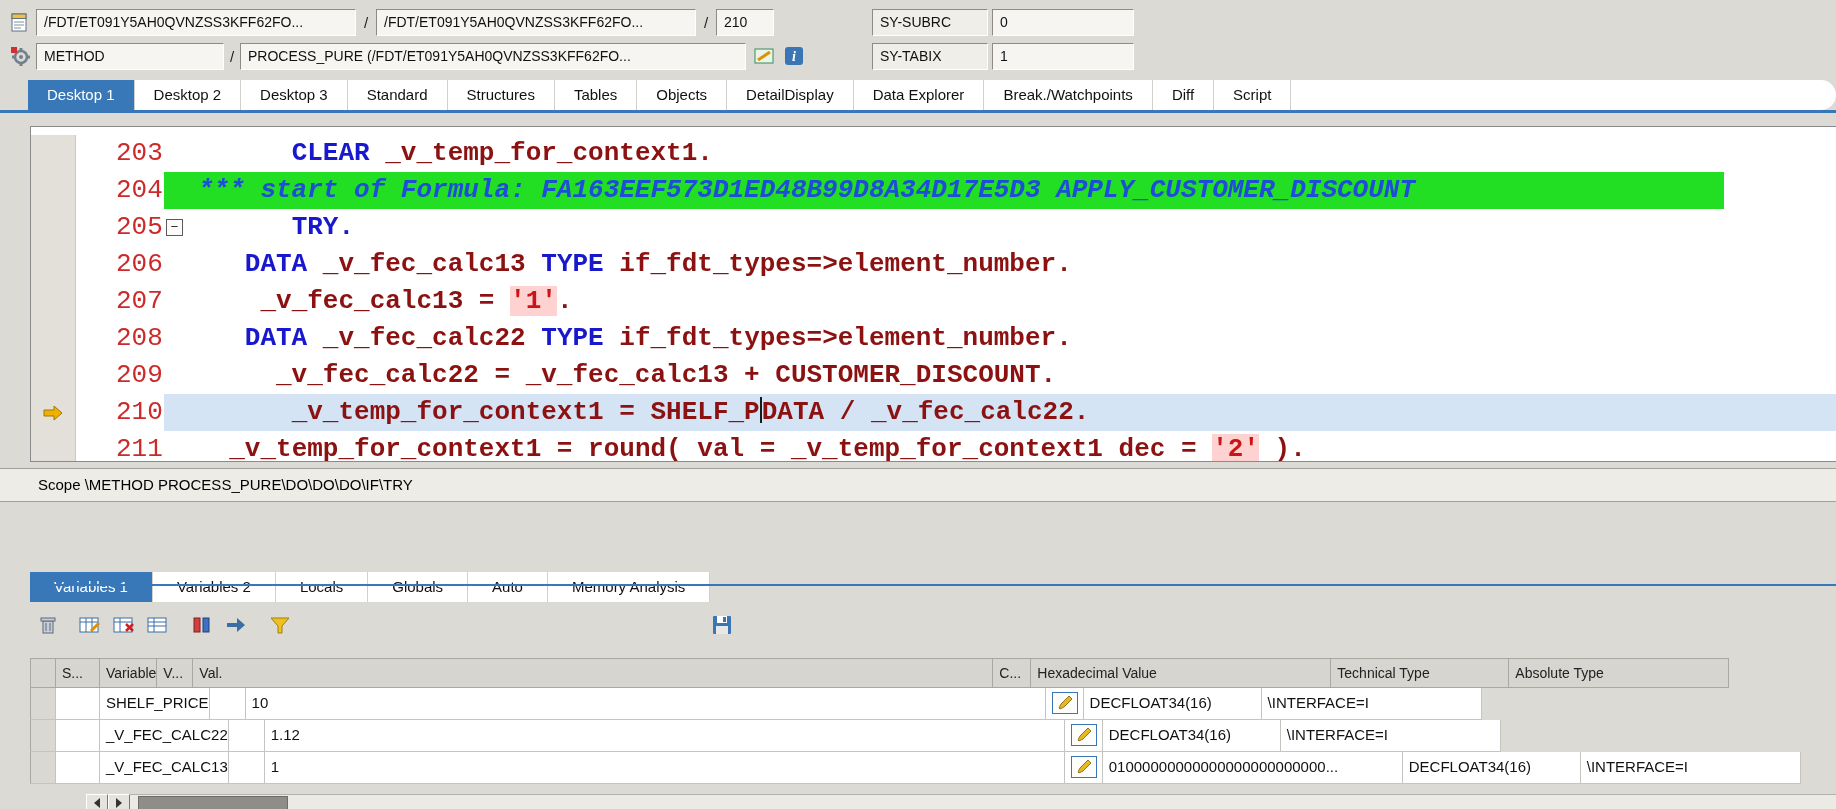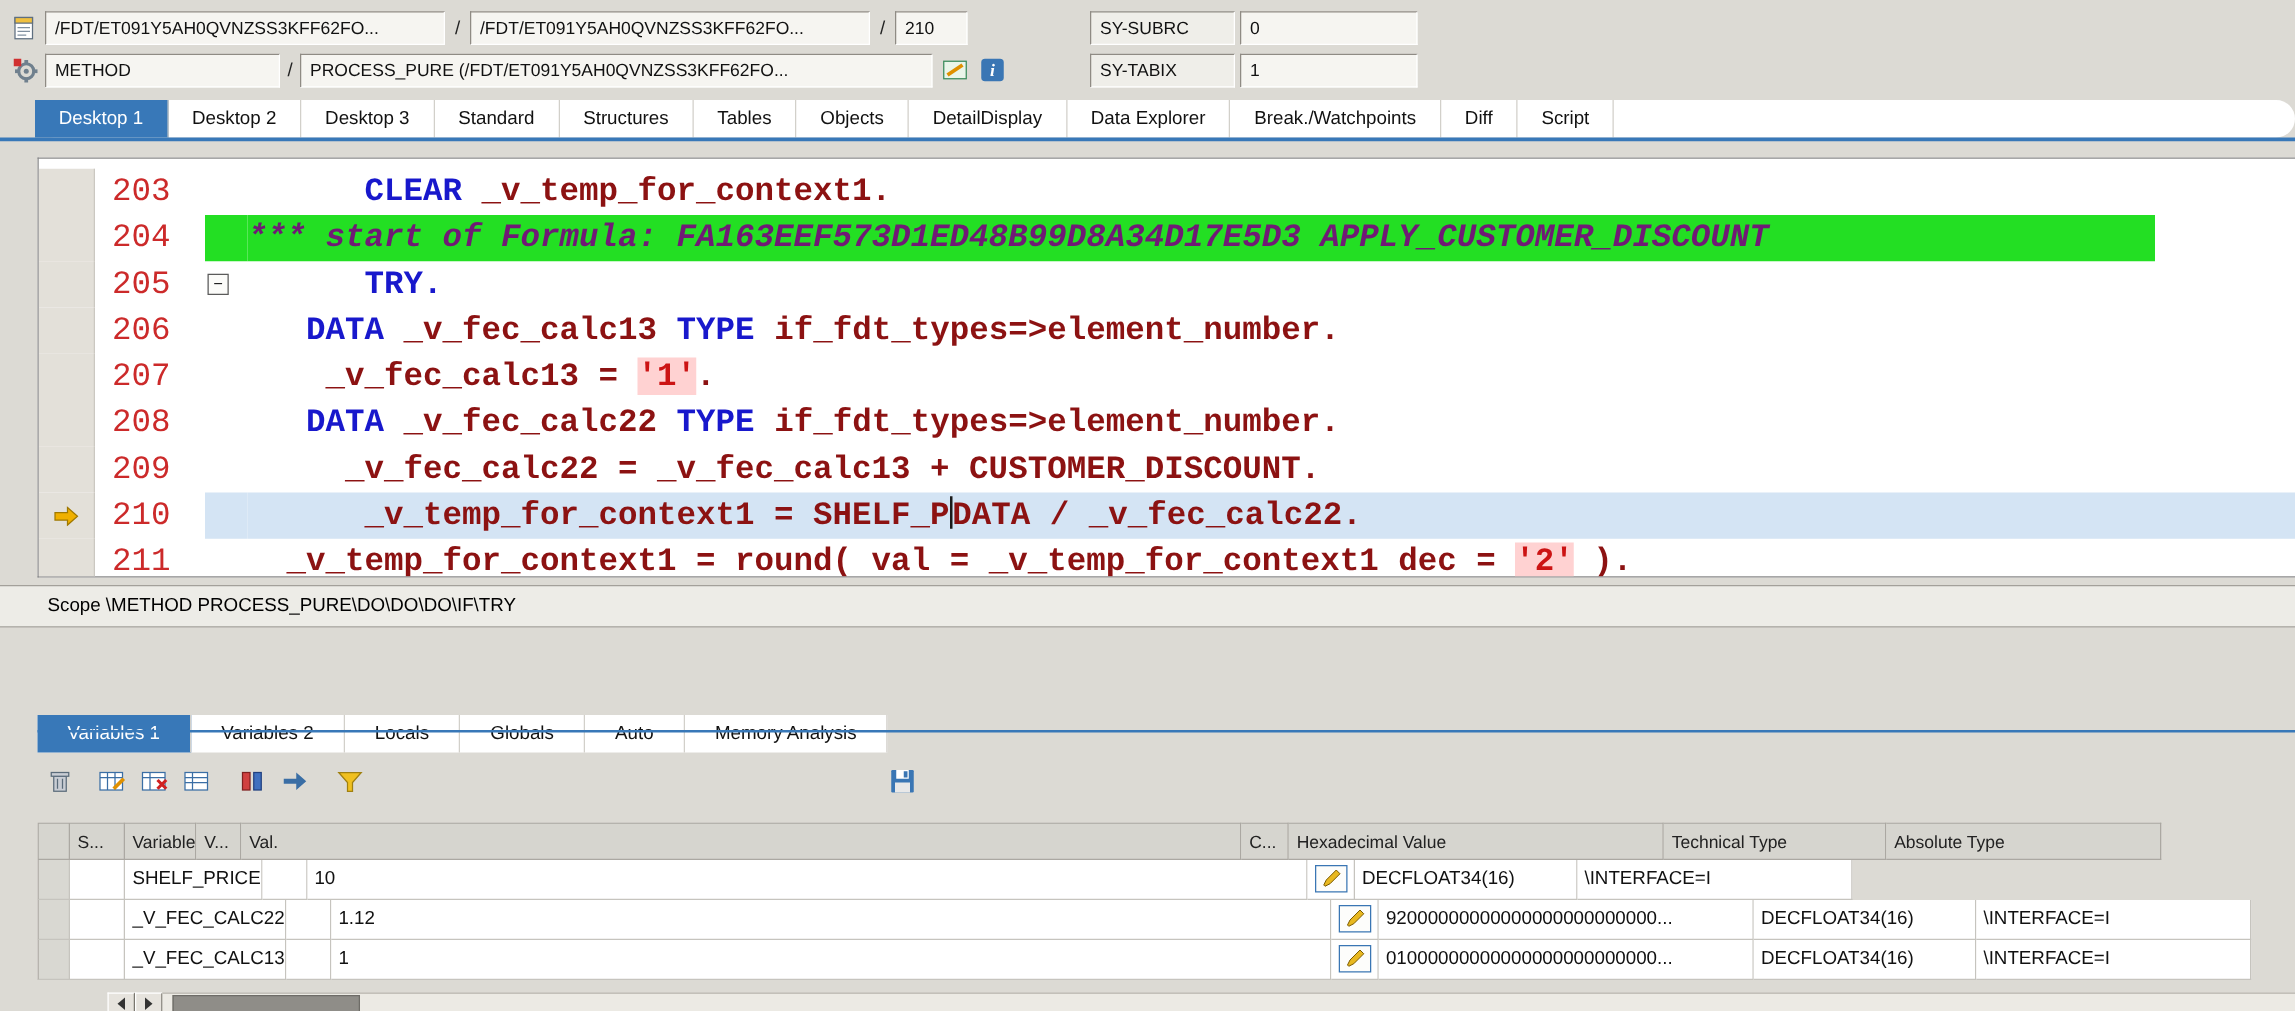--- a/index.html
+++ b/index.html
@@ -34,32 +34,32 @@
   
   #code-editor {
     position:absolute; left:30px; top:126px; right:0; height:336px;
     background:#FFFFFF; overflow:hidden;
     border-top:1px solid #8A8A8A; border-left:1px solid #8A8A8A; border-bottom:1px solid #8A8A8A;
     padding-top:8px;
     font-family:"Liberation Mono", monospace; font-weight:bold; font-size:26px;
   }
   .crow { display:flex; height:37px; align-items:stretch; }
   .gut { width:45px; flex:0 0 45px; background:#E3E0D9; border-right:1px solid #CBC8C1; display:flex; align-items:center; justify-content:center; }
-  .lnum { width:88px; flex:0 0 88px; color:#CC2A2A; font-weight:normal; text-align:center; padding-right:14px; line-height:37px; }
+  .lnum { width:88px; flex:0 0 88px; color:#CC2A2A; font-weight:normal; text-align:left; padding-right:14px; line-height:37px;padding-left:40px; }
   .mark { width:34px; flex:0 0 34px; display:flex; align-items:center; }
   .cbox {
     width:17px; height:17px; border:1px solid #5A5A5A; background:#FBFBF9;
     font:13px "Liberation Mono", monospace; color:#222;
     display:flex; align-items:center; justify-content:center; margin-left:2px;
   }
   .codecell { flex:1 1 auto; white-space:pre; line-height:37px; overflow:hidden; }
   .seg-kw  { color:#1818CC; }
   .seg-id  { color:#8C1212; }
   .seg-lit { color:#CC1414; background:#FFD2D2; }
-  .seg-com { color:#701a75; }
+  .seg-com { color:#1d4ed8; }
   .crow.comment .codecell { background:#23DF23; flex:0 0 auto; width:1526px; font-style:italic; }
   .crow.comment .mark { background:#23DF23; }
   .crow.current .codecell, .crow.current .mark { background:#D4E4F4; }
   .cursor { display:inline-block; width:2px; height:26px; background:#1A1A1A; vertical-align:-4px; }
   
   #scope-bar {
     position:absolute; left:0; right:0; top:468px; height:34px; background:#EDECE7;
     border-top:1px solid #A3A09A; border-bottom:1px solid #A3A09A;
     font-size:15px; line-height:32px; padding-left:38px; color:#000;
   }
@@ -350,21 +350,20 @@
         <div class="tcell c-variable" data-name="variable-cell">_V_FEC_CALC22</div>
         <div class="tcell c-v" data-name="v-cell"></div>
         <div class="tcell c-val" data-name="value-cell">1.12</div>
         <div class="tcell c-c" data-name="edit-cell">
           <span class="pbox" data-name="edit-value-pencil-icon">
             <svg width="18" height="16" viewBox="0 0 18 16">
               <polygon points="3,13 5,9 13,1 16,4 8,12 4,14" fill="#E8B820" stroke="#7A5A00" stroke-width="0.8"></polygon>
             </svg>
           </span>
         </div>
-        <div class="tcell c-hex" data-name="hex-value-cell">92000000000000000000000000...</div>
         <div class="tcell c-tech" data-name="technical-type-cell">DECFLOAT34(16)</div>
         <div class="tcell c-abs" data-name="absolute-type-cell">\INTERFACE=I</div>
       </div>
       <div class="trow" data-name="table-row">
         <div class="tcell c-sel" data-name="row-selector"></div>
         <div class="tcell c-s" data-name="status-cell"></div>
         <div class="tcell c-variable" data-name="variable-cell">_V_FEC_CALC13</div>
         <div class="tcell c-v" data-name="v-cell"></div>
         <div class="tcell c-val" data-name="value-cell">1</div>
         <div class="tcell c-c" data-name="edit-cell">

